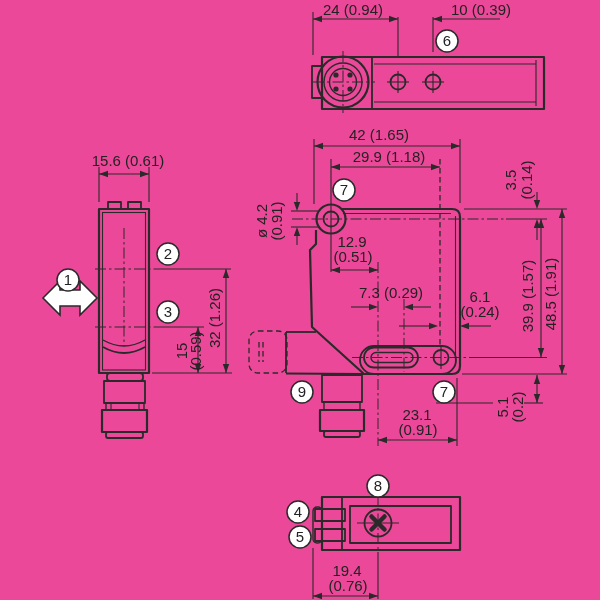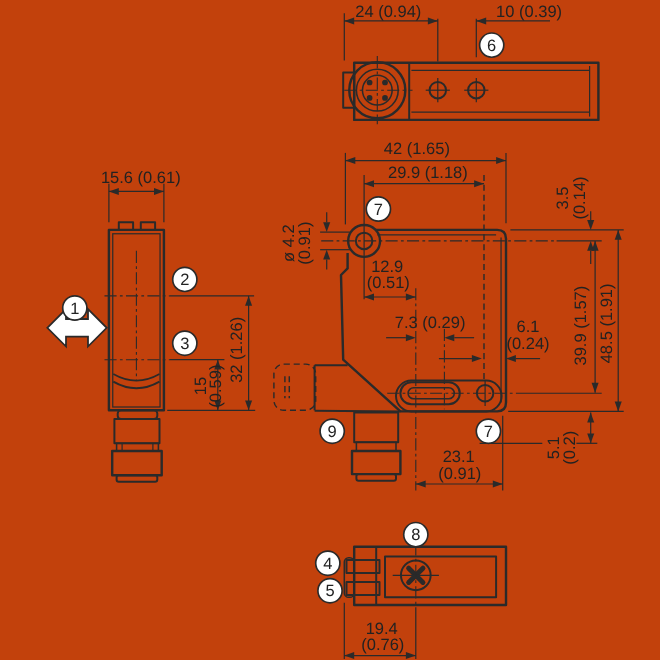--- a/index.html
+++ b/index.html
@@ -1,16 +1,16 @@
 <!DOCTYPE html>
 <html><head>
 <meta charset="utf-8">
 <style>
   html,body{margin:0;padding:0;background:#fff}
-  .stage{width:600px;height:600px;background:#c2410c;position:relative;font-family:"Liberation Sans",sans-serif}
+  .stage{width:600px;height:600px;background:#ec4899;position:relative;font-family:"Liberation Sans",sans-serif}
   .o2{fill:none;stroke:#2a2a2a;stroke-width:2.2;stroke-linejoin:round}
   .o{fill:none;stroke:#2a2a2a;stroke-width:1.8;stroke-linejoin:round}
   .d{fill:none;stroke:#2a2a2a;stroke-width:1.4}
   .t{fill:none;stroke:#2a2a2a;stroke-width:1.1}
   .cl{fill:none;stroke:#2a2a2a;stroke-width:1;stroke-dasharray:11 3 2.5 3}
   .hd{fill:none;stroke:#2a2a2a;stroke-width:1.3;stroke-dasharray:5.5 3.5}
   .ah{fill:#2a2a2a;stroke:none}
   .dt{font-size:15px;fill:#222}
   .mid{text-anchor:middle}
   .co{fill:#fff;stroke:#2a2a2a;stroke-width:1.5}

